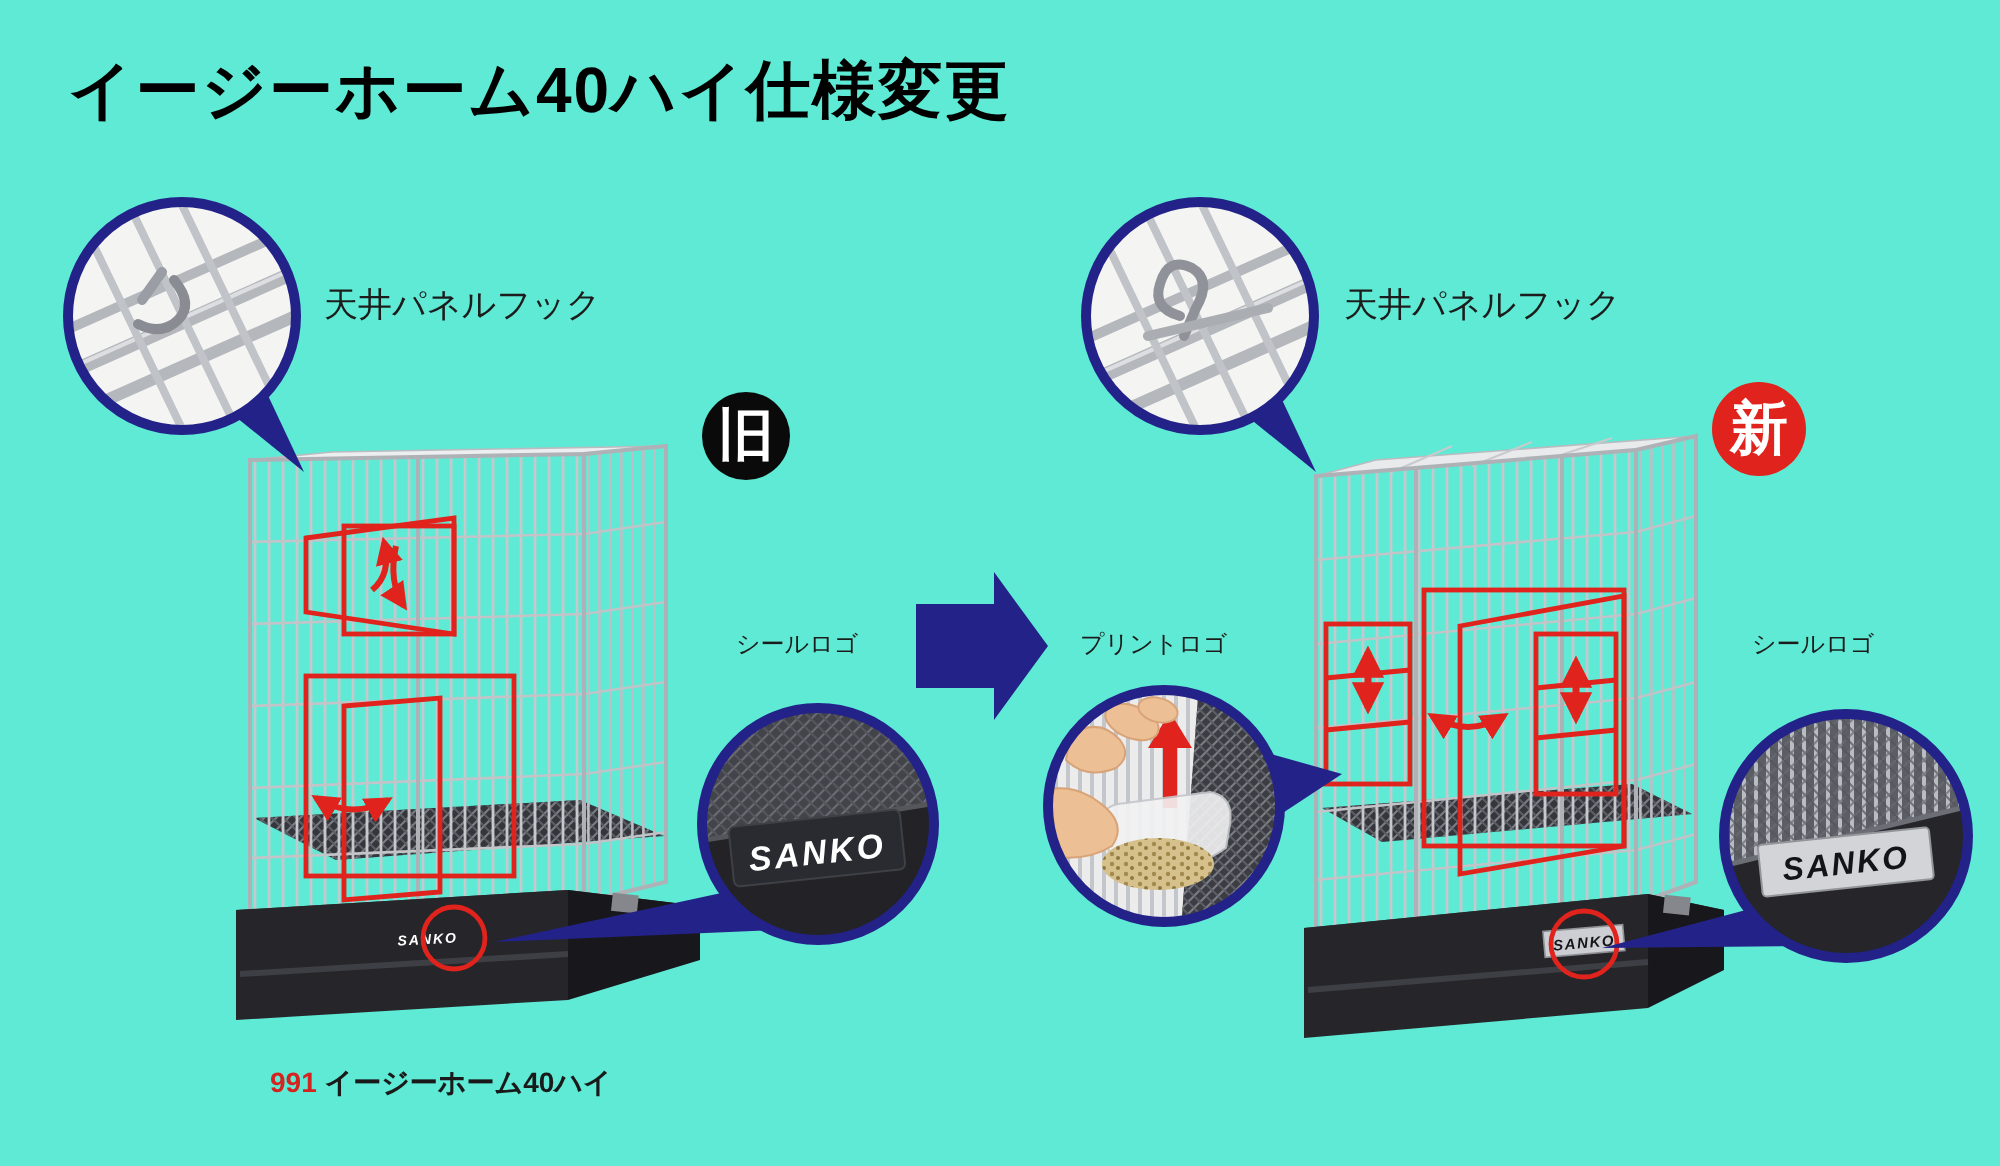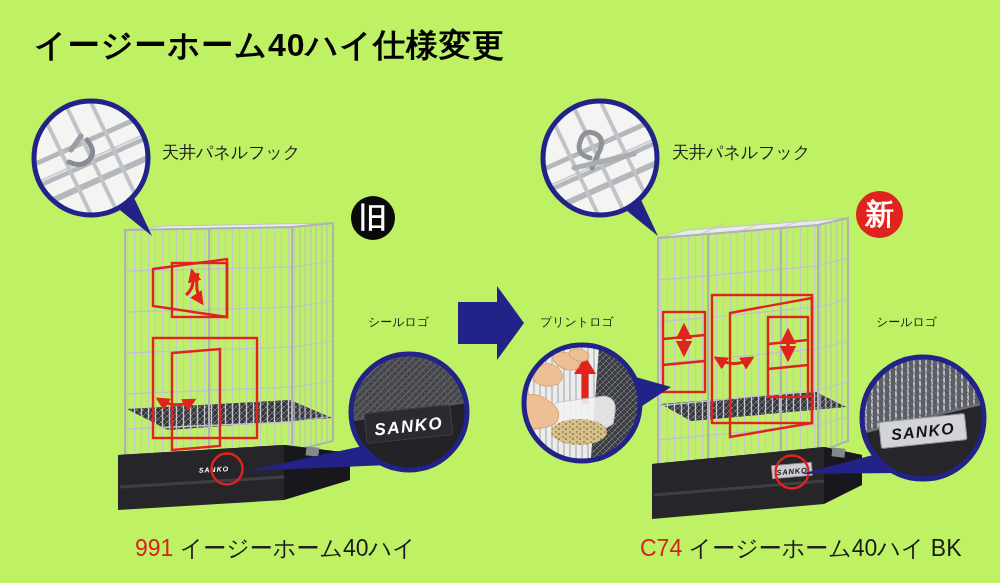--- a/index.html
+++ b/index.html
@@ -1,25 +1,25 @@
 <!DOCTYPE html>
 <html><head>
 <meta charset="utf-8">
 <style>
   html,body{margin:0;padding:0;background:#ffffff;}
-  .canvas{position:relative;width:1000px;height:583px;background:#bef264;overflow:hidden;
+  .canvas{position:relative;width:1000px;height:583px;background:#5eead4;overflow:hidden;
           font-family:"Liberation Sans","DejaVu Sans",sans-serif;}
   .title{position:absolute;left:34px;top:24px;font-size:32px;font-weight:800;color:#000;
          letter-spacing:1px;white-space:nowrap;}
   .label{position:absolute;font-size:12px;color:#1c1c1c;white-space:nowrap;}
   .badge{position:absolute;border-radius:50%;color:#fff;display:flex;align-items:center;
          justify-content:center;font-weight:800;}
   .badge-old{left:351px;top:196px;width:44px;height:44px;background:#0a0a0a;font-size:28px;}
   .badge-new{left:856px;top:191px;width:47px;height:47px;background:#e0231c;font-size:29px;}
-  .caption{position:absolute;font-size:23px;color:#1a1a1a;white-space:nowrap;font-weight:400;}
+  .caption{position:absolute;font-size:14px;color:#1a1a1a;white-space:nowrap;font-weight:700;}
   .caption .code{color:#d5231f;}
   .abs{position:absolute;}.z2{z-index:2}.z3{z-index:3}.z4{z-index:4}.z5{z-index:5}
 </style>
 </head>
 <body>
 
 <div class="canvas">
 
   <svg width="0" height="0" style="position:absolute">
     <defs>
@@ -271,21 +271,17 @@
       <polygon points="0,0 132,0 132,50 0,82" fill="url(#vbars)"></polygon>
       <polygon points="0,0 132,0 132,50 0,82" fill="url(#meshD)" opacity="0.7"></polygon>
       <path d="M0,82 L132,50" stroke="#6c6e75" stroke-width="2.5"></path>
       <g transform="rotate(-6 66 80)">
         <rect x="23" y="66" width="86" height="26" rx="2" fill="#d2d4d8" stroke="#93959a"></rect>
         <text x="66" y="85" font-size="16" font-weight="bold" font-style="italic" letter-spacing="1.2" fill="#141417" text-anchor="middle">SANKO</text>
       </g>
     </g>
     <circle cx="66" cy="66" r="61" stroke="#232289" stroke-width="5" fill="none"></circle>
   </svg>
-  <div class="caption" style="left:640px;top:533px">
-    <span class="code">C74</span>
-    <span>イージーホーム40ハイ BK</span>
-  </div>
 
   <div class="badge badge-old z5">旧</div>
   <div class="badge badge-new z5">新</div>
 
 </div>
 
 </body></html>

